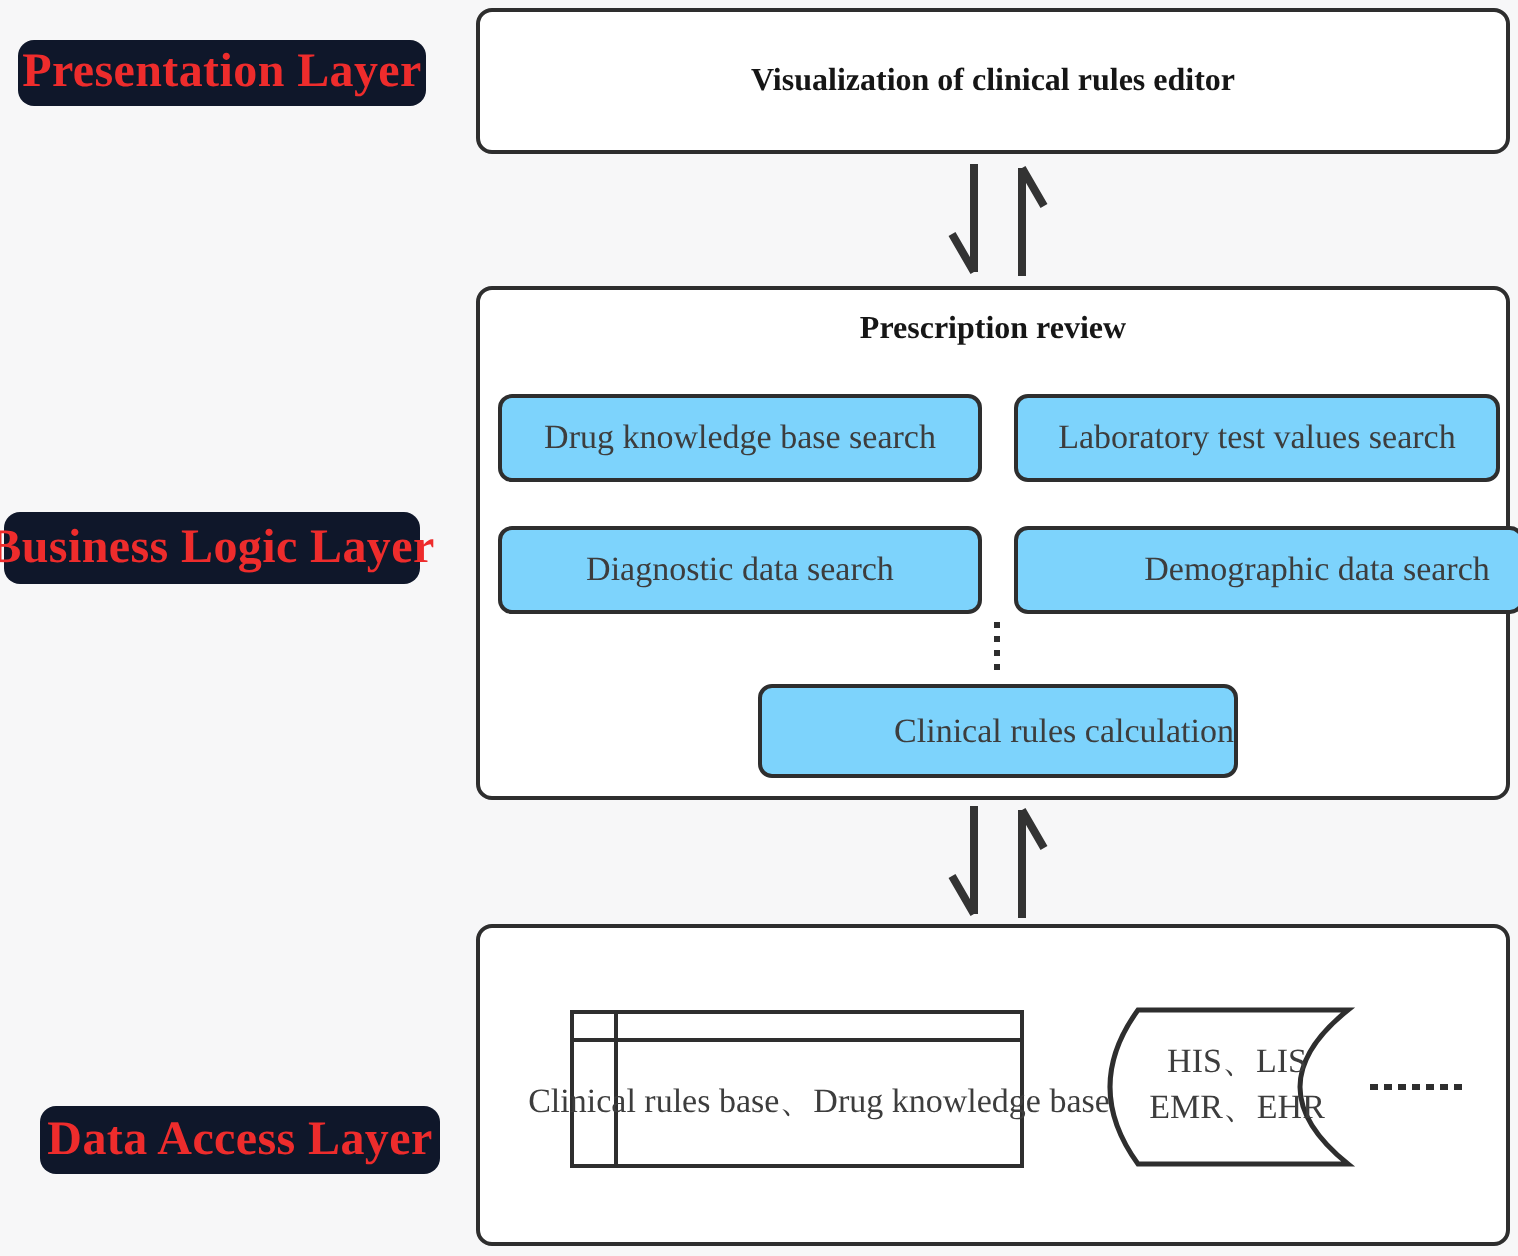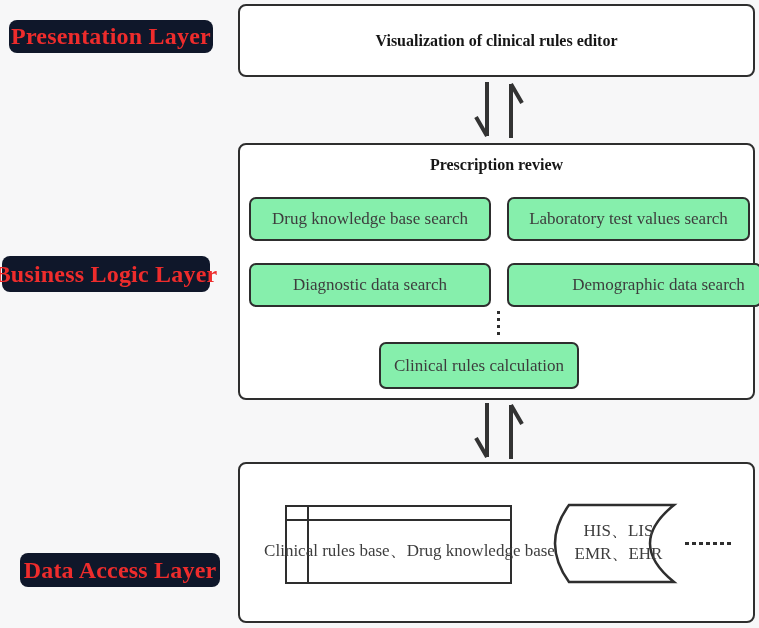--- a/index.html
+++ b/index.html
@@ -47,33 +47,33 @@
     color: #161616;
     text-align: center;
   }
   .business-title {
     position: absolute; left: 0; right: 0; top: 11px;
   }
 
   
   .module-box {
     position: absolute;
-    background: #86efac;
+    background: #7dd3fc;
     border: 2px solid #2e2e2e;
     border-radius: 7px;
     display: flex; align-items: center; justify-content: center;
     font-size: 17px;
     color: #3d3d3d;
     white-space: nowrap;
   }
   .m1 { left: 9px;   top: 52px;  width: 242px; height: 44px; }
   .m2 { left: 267px; top: 52px;  width: 243px; height: 44px; }
   .m3 { left: 9px;   top: 118px; width: 242px; height: 44px; }
   .m4 { left: 267px; top: 118px; width: 255px; height: 44px; padding-left: 48px; }
-  .calc { left: 139px; top: 197px; width: 200px; height: 47px; }
+  .calc { left: 139px; top: 197px; width: 240px; height: 47px; justify-content: flex-end; }
 
   
   .v-ellipsis {
     position: absolute; left: 257px; top: 166px;
     display: flex; flex-direction: column; gap: 4px;
   }
   .v-ellipsis .dot { width: 3px; height: 3px; background: #2e2e2e; }
 
   
   .arrow-pair { position: absolute; width: 54px; height: 58px; }

